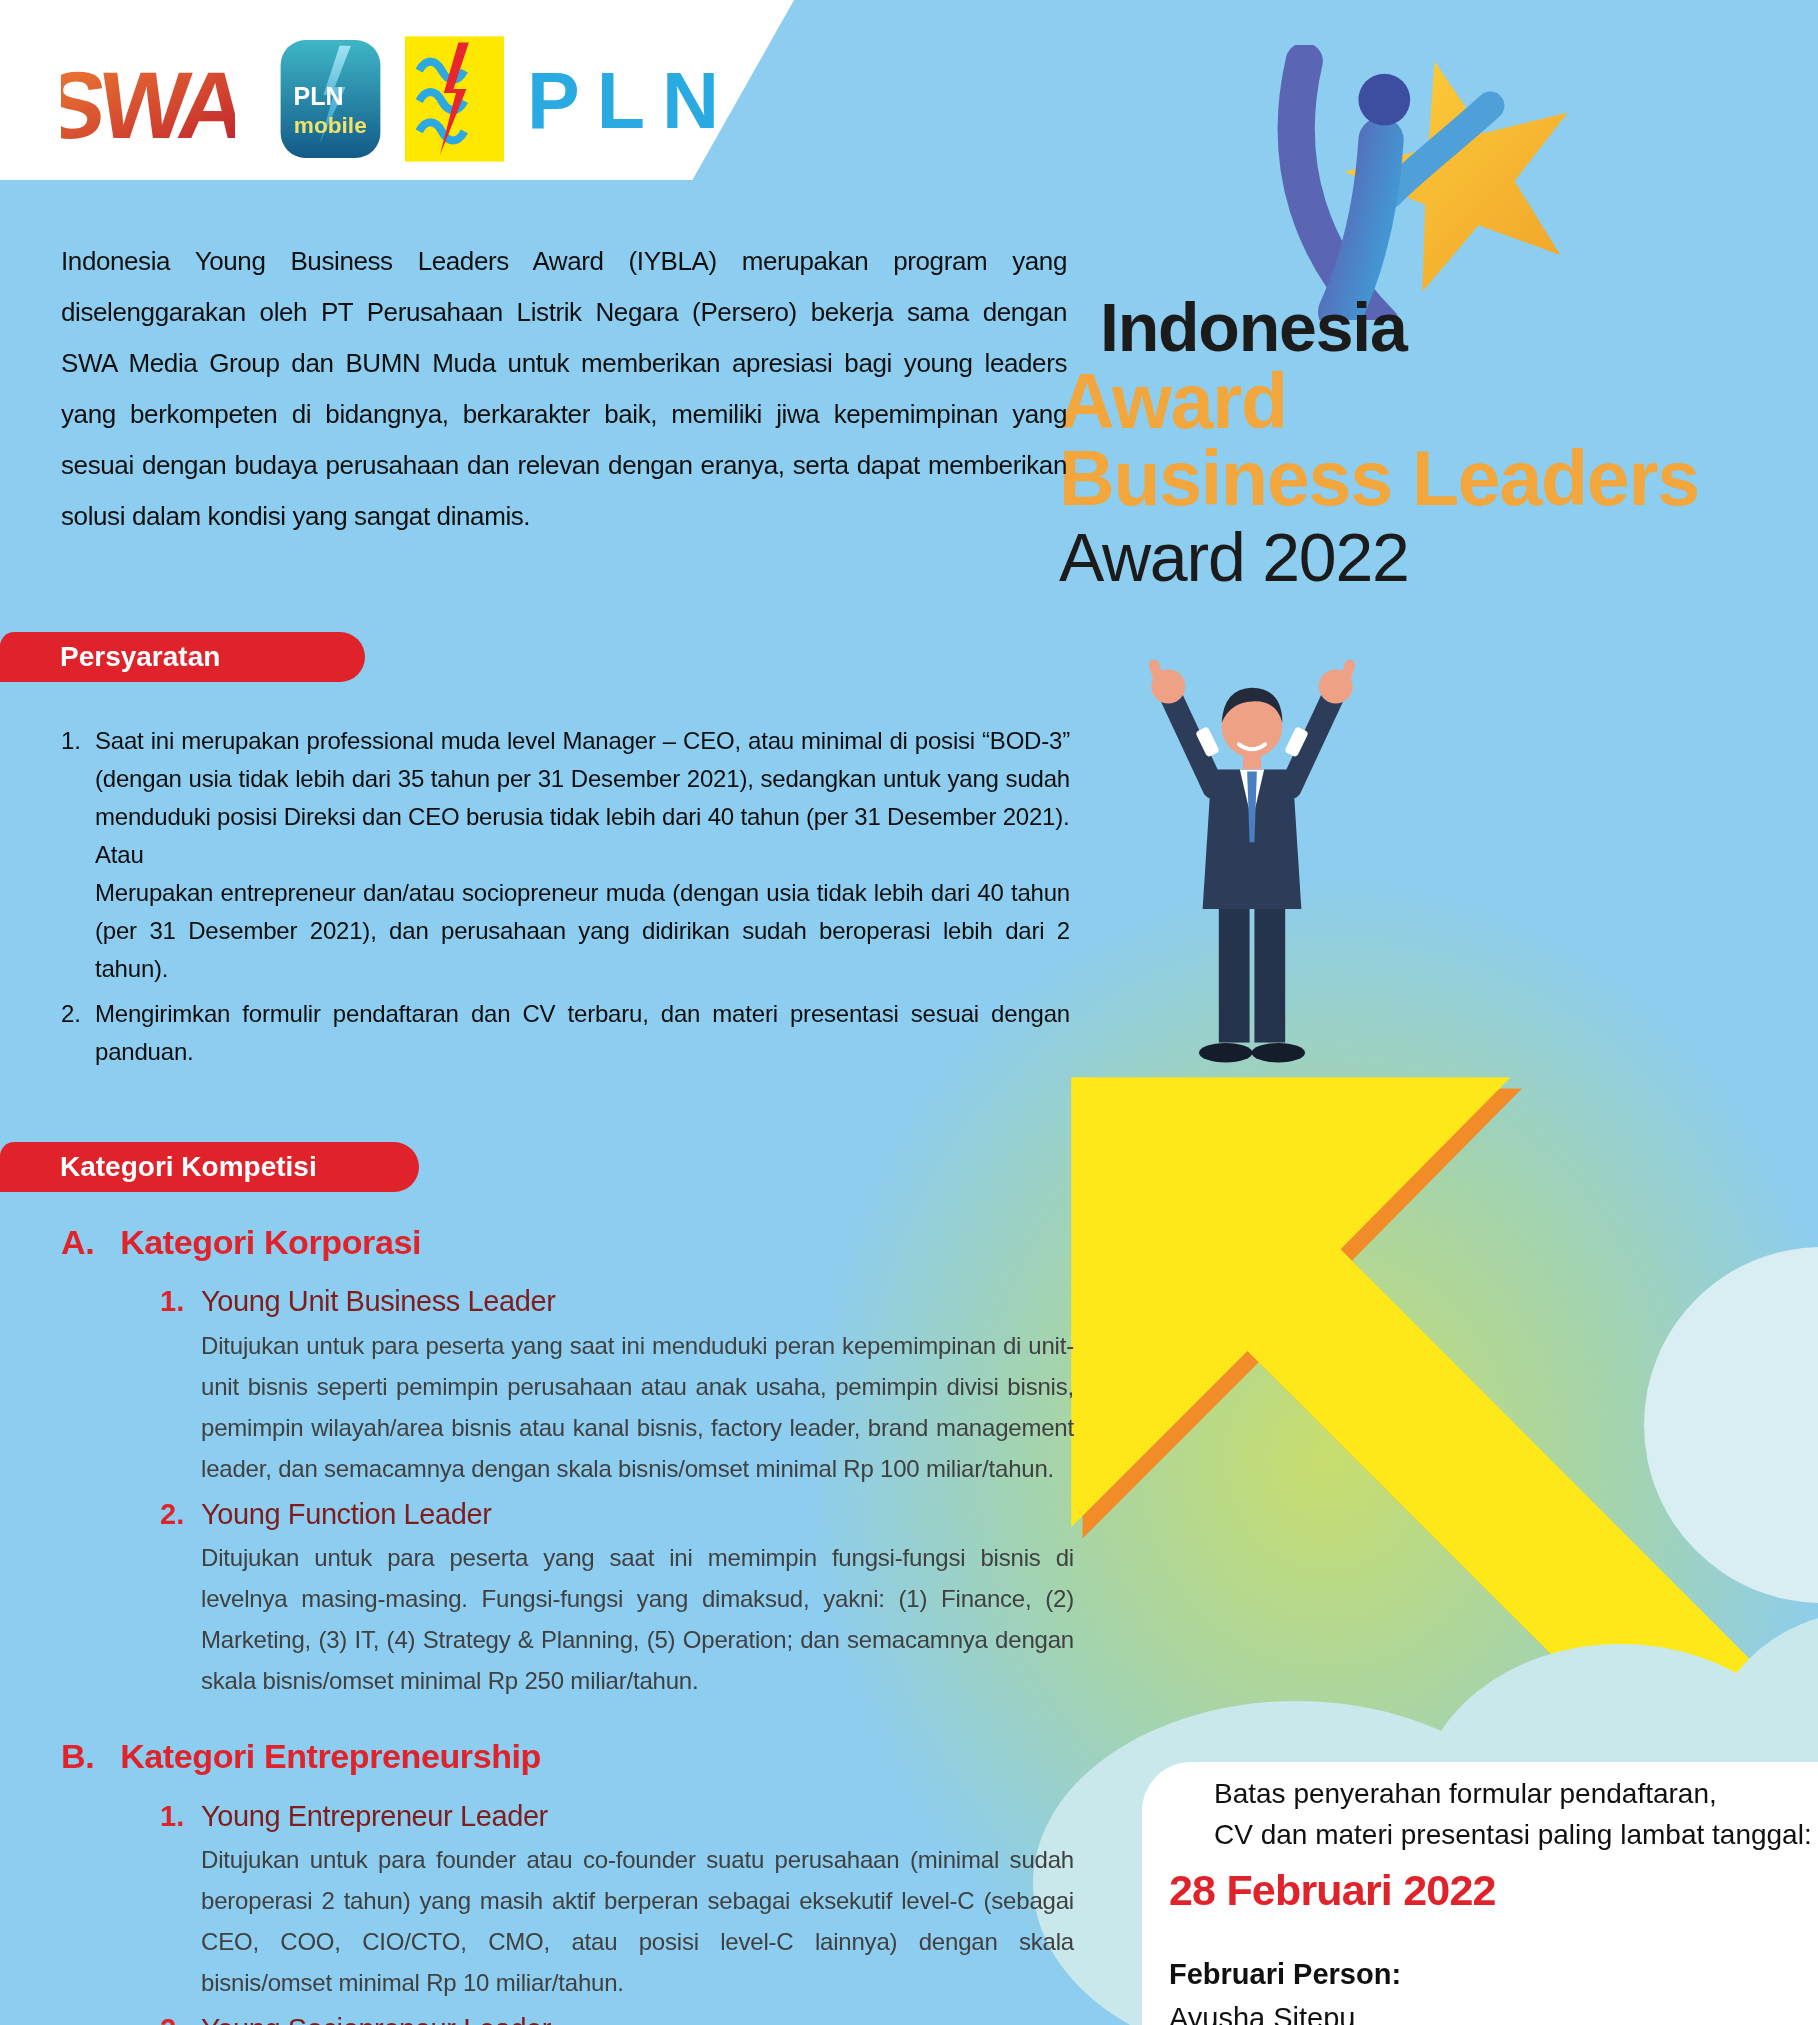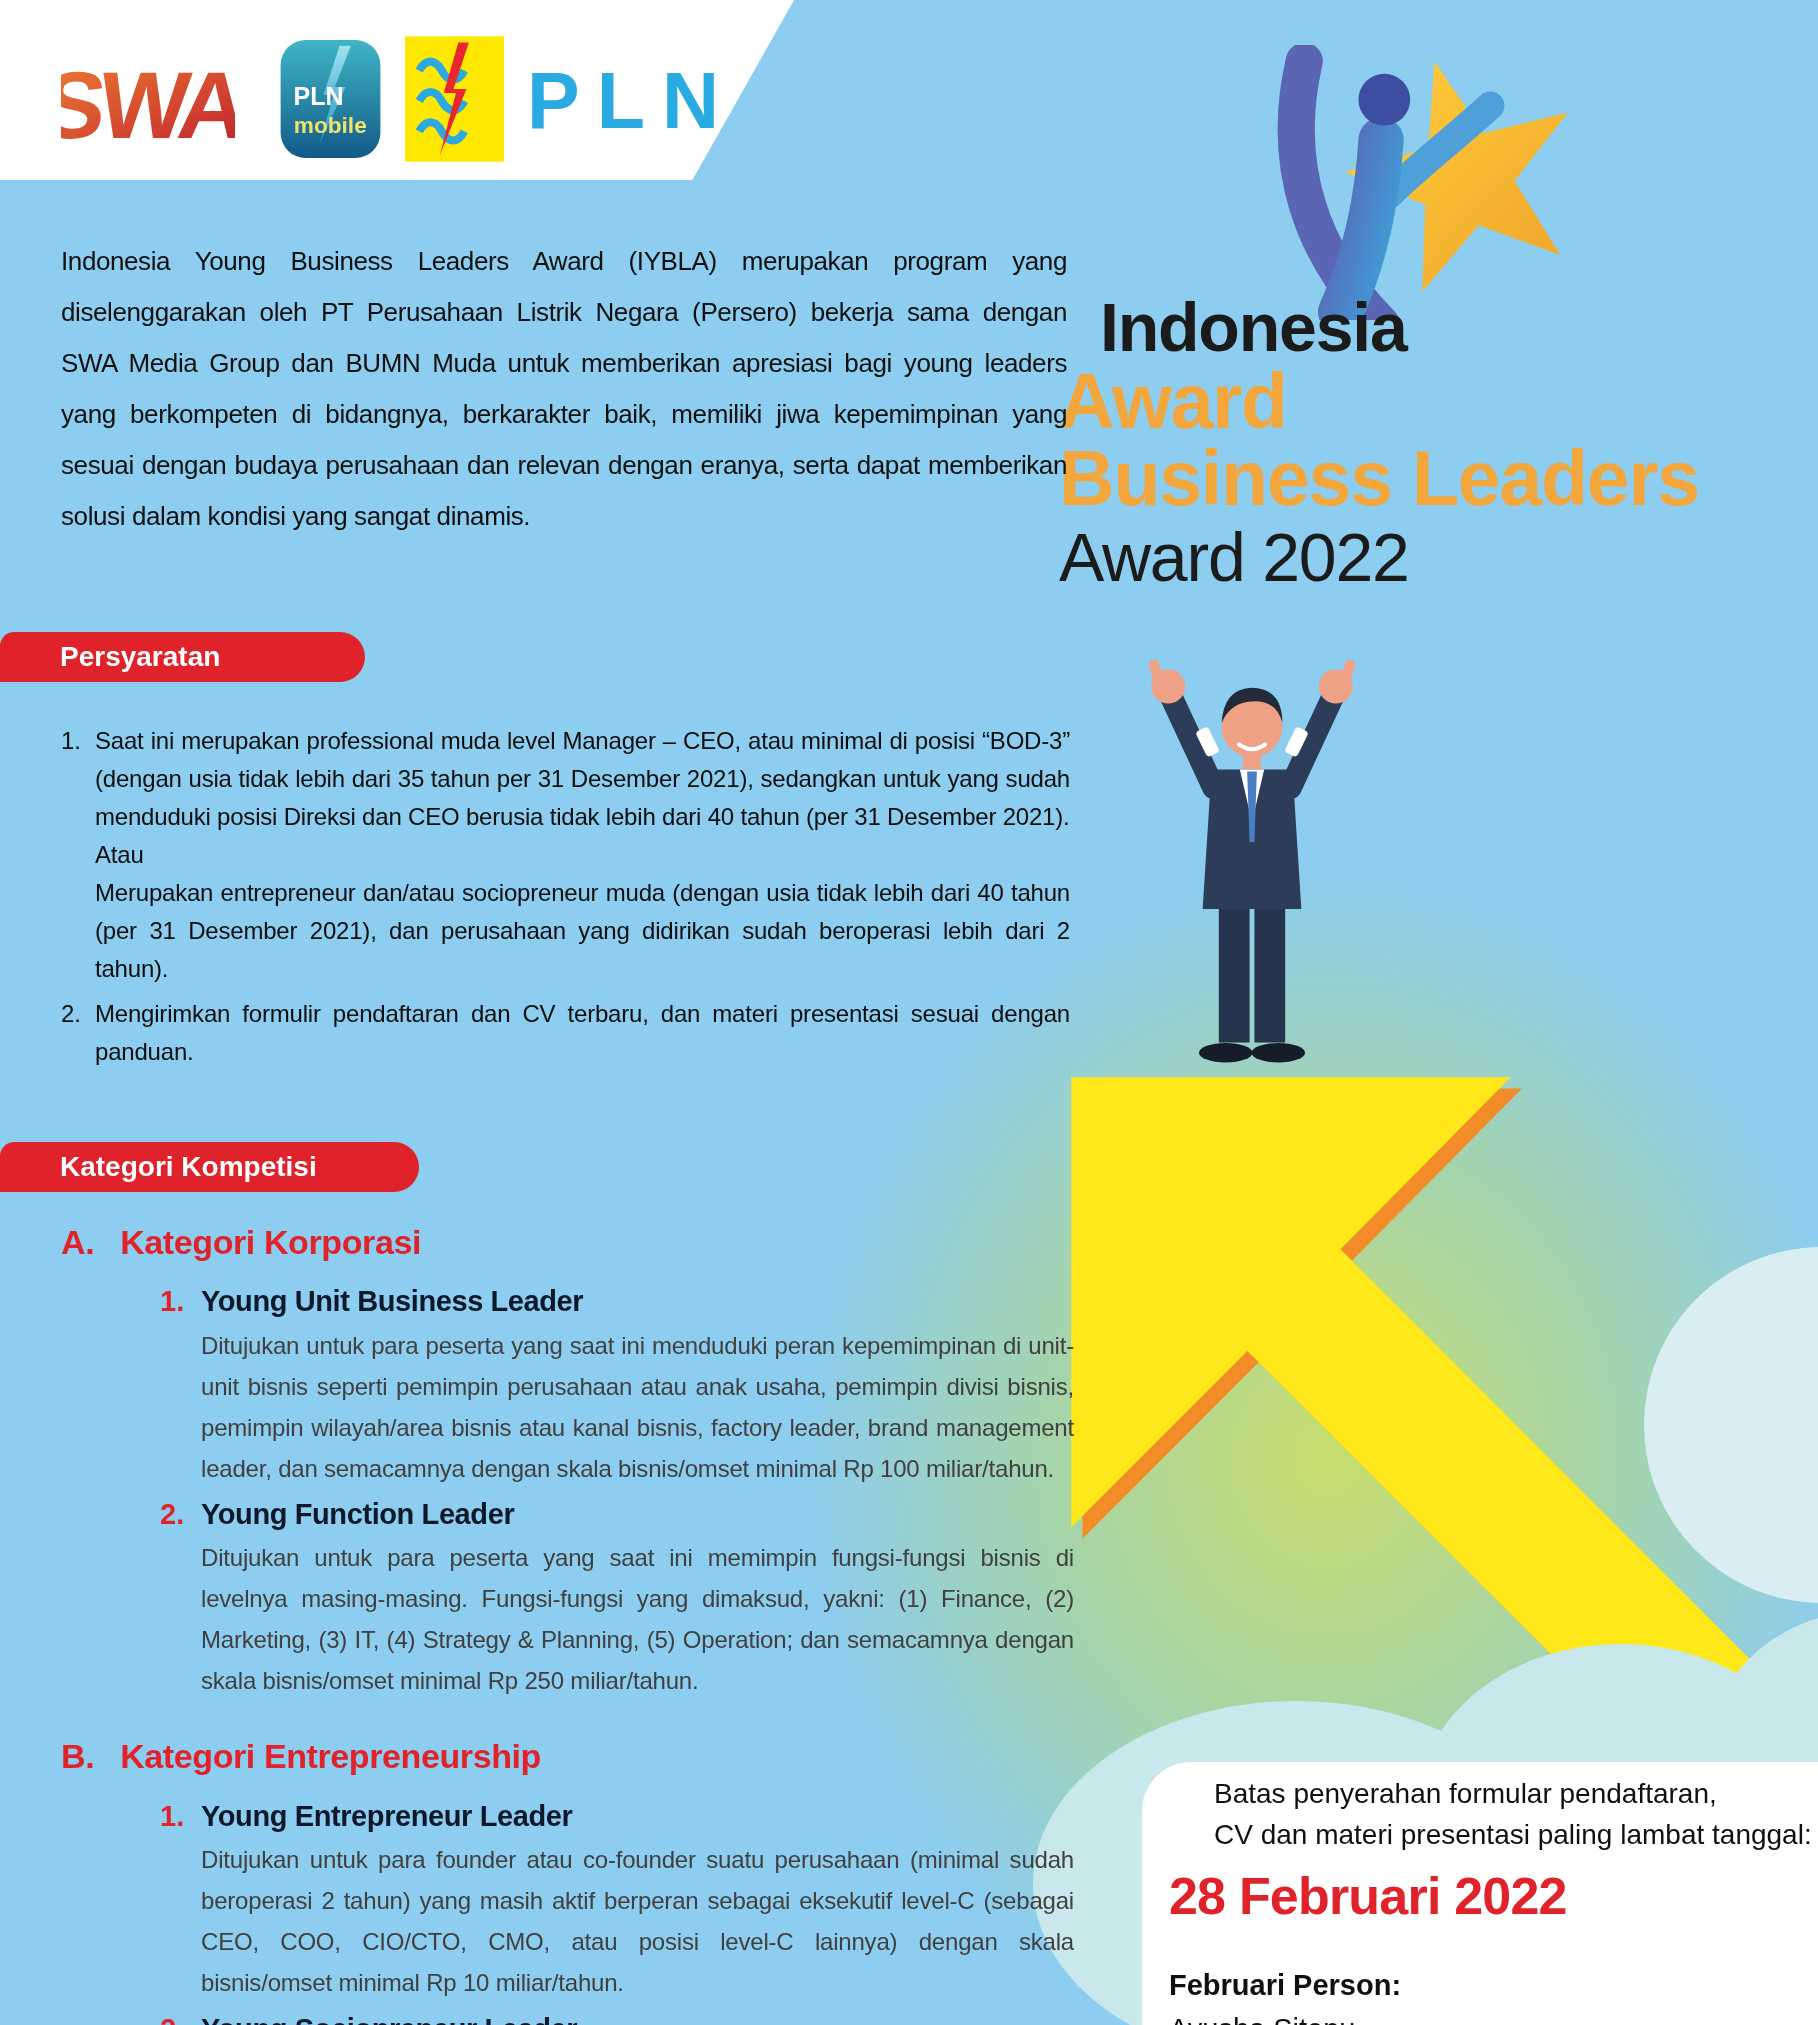--- a/index.html
+++ b/index.html
@@ -58,27 +58,27 @@
   .p-item{display:flex;margin-bottom:6.5px;}
   .p-num{flex:0 0 34px;font-size:24px;line-height:38px;}
   .p-body{flex:1;font-size:24px;line-height:38px;text-align:justify;white-space:pre-line;letter-spacing:-0.2px;}
 
   .kategori-content{position:absolute;left:61px;top:1223px;width:1013px;}
   .group-head{display:flex;gap:26px;font-size:34px;color:#E0232B;font-weight:700;margin:0 0 19.4px 0;letter-spacing:-0.4px;}
   .group-b{margin-top:36px;}
   .sub{display:flex;margin-left:99px;margin-bottom:5.7px;}
   .sub-num{flex:0 0 41px;font-size:29px;font-weight:700;color:#E0232B;line-height:40px;}
   .sub-main{flex:1;}
-  .sub-title{font-size:29px;font-weight:700;color:#0f172a;line-height:40px;margin-bottom:3.2px;letter-spacing:-0.4px;}
+  .sub-title{font-size:29px;font-weight:400;color:#7f1d1d;line-height:40px;margin-bottom:3.2px;letter-spacing:-0.4px;}
   .sub-desc{font-size:24px;line-height:41px;text-align:justify;color:#404040;letter-spacing:-0.2px;}
 
   
   .deadline{position:absolute;left:1169px;top:1773px;width:644px;color:#101010;}
   .dl-line{font-size:28px;line-height:41px;margin-left:45px;}
-  .dl-date{font-size:52px;font-weight:700;color:#E0232B;margin-top:10.5px;letter-spacing:-0.8px;white-space:nowrap;}
+  .dl-date{font-size:43px;font-weight:700;color:#E0232B;margin-top:10.5px;letter-spacing:-0.8px;white-space:nowrap;}
   .contact{margin-top:37px;}
   .c-head{font-size:29px;font-weight:700;line-height:45px;}
   .c-line{font-size:29px;line-height:43px;}
 </style>
 </head>
 <body>
 
 <div class="poster">
 
   <div class="bg-green"></div>

